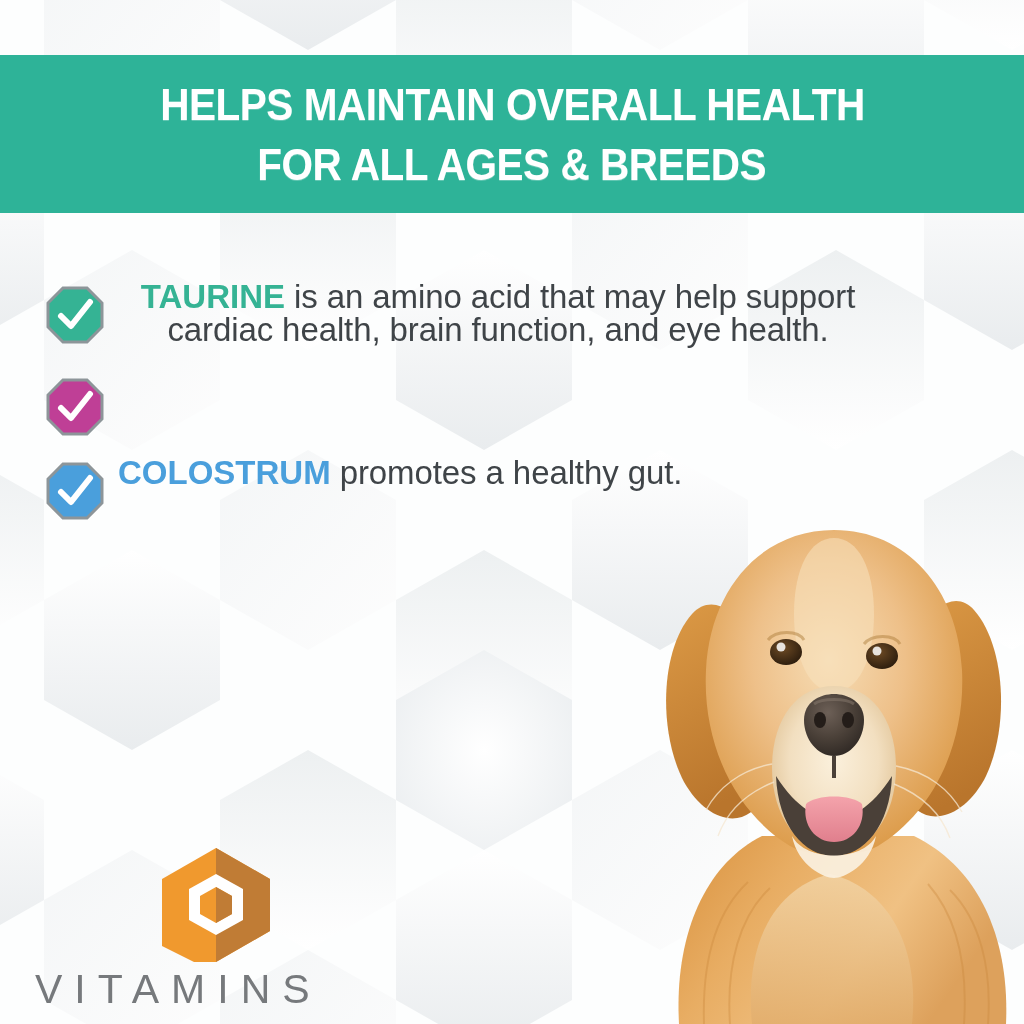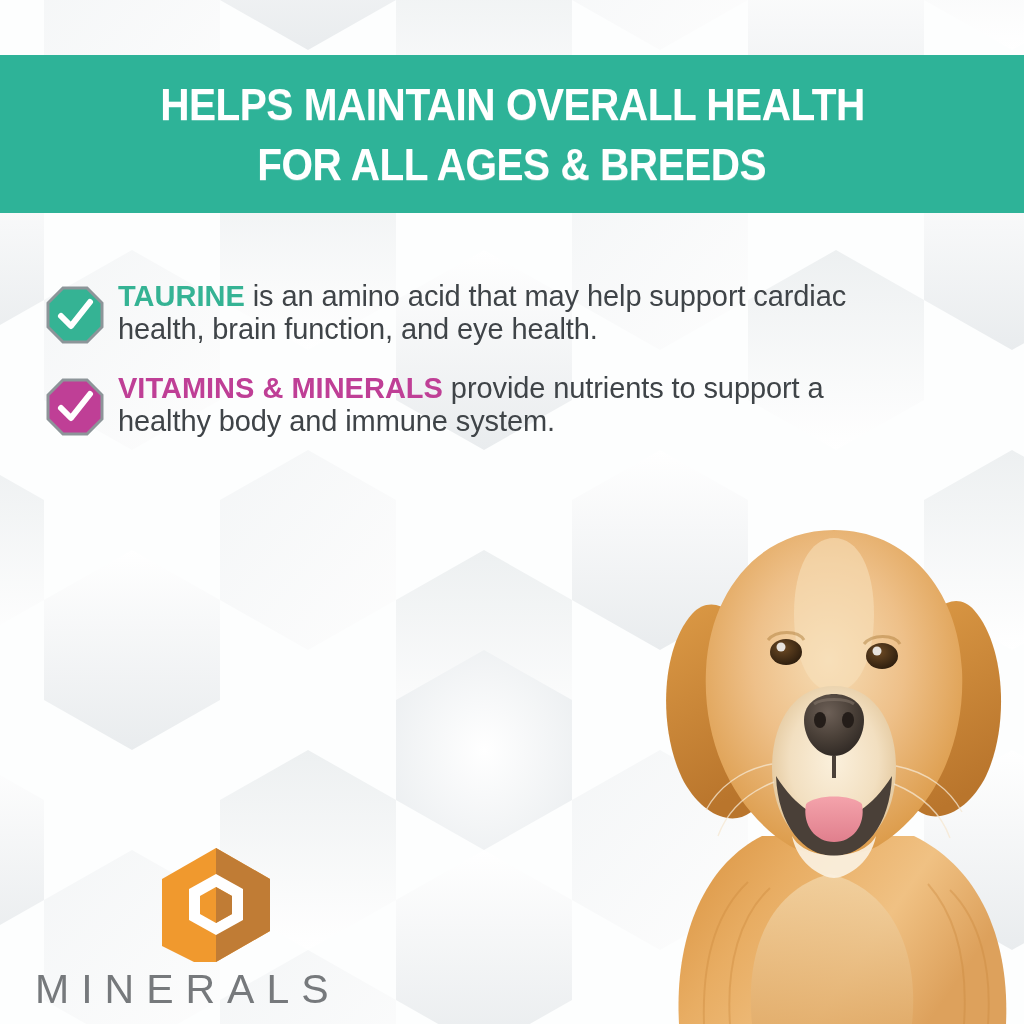--- a/index.html
+++ b/index.html
@@ -35,23 +35,24 @@
 
   
   .benefits{position:absolute;left:0;top:270px;width:1024px;z-index:4;}
   .benefit{position:relative;display:flex;align-items:flex-start;margin-bottom:14px;}
   .benefit .badge{
     flex:0 0 auto;width:58px;height:58px;margin-left:46px;margin-top:16px;position:relative;
   }
   .benefit .badge svg{display:block;width:58px;height:58px;}
   .benefit .btext{
     margin-left:14px;margin-top:10px;
-    font-size:29px;line-height:33px;color:#3f4448;
+    font-size:33px;line-height:33px;color:#3f4448;
     font-weight:400;letter-spacing:-0.1px;
     max-width:790px;
+    text-align:center;
   }
   .benefit .btext .kw{font-weight:700;letter-spacing:0px;}
   .b1 .btext{max-width:760px;}
   .b2 .btext{max-width:740px;}
   .b4 .btext{max-width:600px;}
   .kw-taurine{color:#35b394;}
   .kw-vitamins{color:#bf3f96;}
   .kw-colostrum{color:#4a9fdc;}
   .kw-probiotics{color:#9a62b6;}
 
@@ -255,40 +256,48 @@
       </div>
     </div>
 
     <div class="benefit b2">
       <div class="badge">
         <svg viewBox="0 0 58 58" xmlns="http://www.w3.org/2000/svg">
           <polygon points="17,2 41,2 56,17 56,41 41,56 17,56 2,41 2,17" fill="#bf3f96" stroke="#8d9599" stroke-width="3"></polygon>
           <path d="M15,30 L25,40 L44,16" stroke="#ffffff" stroke-width="6" fill="none" stroke-linecap="round" stroke-linejoin="round"></path>
         </svg>
       </div>
+    </div>
+
+    <div class="benefit b3">
+      <div class="badge">
+        <svg viewBox="0 0 58 58" xmlns="http://www.w3.org/2000/svg">
+          <polygon points="17,2 41,2 56,17 56,41 41,56 17,56 2,41 2,17" fill="#4a9fdc" stroke="#8d9599" stroke-width="3"></polygon>
+          <path d="M15,30 L25,40 L44,16" stroke="#ffffff" stroke-width="6" fill="none" stroke-linecap="round" stroke-linejoin="round"></path>
+        </svg>
+      </div>
       <div class="btext">
-        <span class="kw kw-vitamins">VITAMINS &amp; MINERALS</span><span> provide nutrients to support a healthy body and immune system.</span>
+        <span class="kw kw-colostrum">COLOSTRUM</span><span> promotes a healthy gut.</span>
       </div>
     </div>
-
 
 
   </div>
 
   <div class="logo">
     <div class="logo-mark">
       <svg viewBox="0 0 118 118" xmlns="http://www.w3.org/2000/svg">
 
         <polygon points="59,2 113,33 113,85 59,116 5,85 5,33" fill="#f0992e"></polygon>
         <polygon points="59,2 113,33 113,85 59,116" fill="#c07c35"></polygon>
 
         <polygon points="5,60 37,60 37,116 5,100" fill="#f0992e"></polygon>
         <polygon points="37,60 59,60 59,116 37,116" fill="#f0992e"></polygon>
 
         <polygon points="59,28 86,43 86,74 59,89 32,74 32,43" fill="#ffffff"></polygon>
         <polygon points="59,41 75,50 75,68 59,77 43,68 43,50" fill="#f0992e"></polygon>
         <polygon points="59,41 75,50 75,68 59,77" fill="#c07c35"></polygon>
       </svg>
     </div>
-    <div class="logo-word">MINERALS</div>
+    <div class="logo-word">VITAMINS</div>
   </div>
 
 </div>
 
 </body></html>

